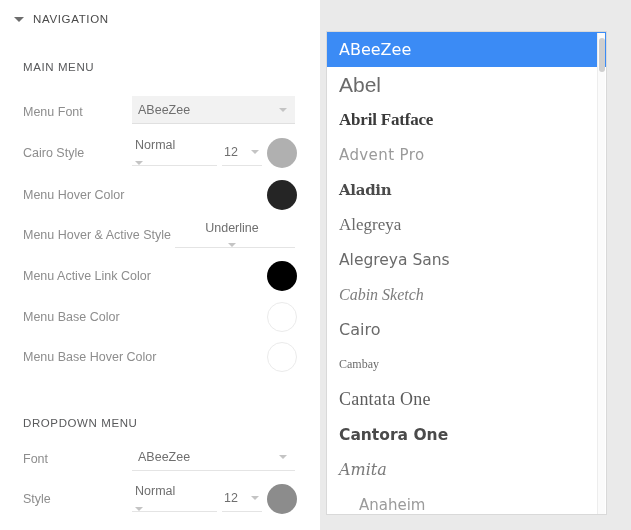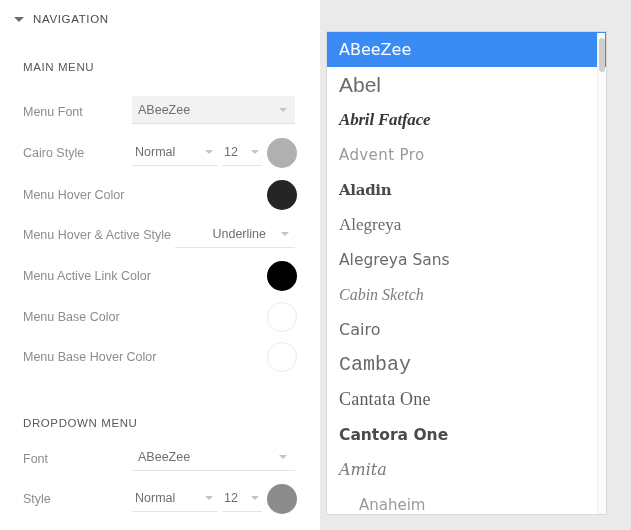--- a/index.html
+++ b/index.html
@@ -112,22 +112,22 @@
   }
 
   
   .field-weight {
     position: absolute;
     left: 132px;
     width: 85px;
     height: 28px;
     border-bottom: 1px solid #e4e4e4;
     display: flex;
-    align-items: center;
     padding: 0 4px 0 3px;
+    flex-direction: column;
   }
   .field-weight .val {
     flex: 1;
     font-size: 12.5px;
     color: #6f6f6f;
   }
 
   .field-size {
     position: absolute;
     left: 222px;
@@ -148,22 +148,23 @@
   
   .field-right {
     position: absolute;
     left: 175px;
     width: 120px;
     height: 28px;
     border-bottom: 1px solid #e4e4e4;
     display: flex;
     align-items: center;
     justify-content: flex-end;
-    gap: 15px;
+    gap: 8px;
     padding-right: 6px;
+    flex-direction: column;
   }
   .field-right .val {
     font-size: 12.5px;
     color: #6f6f6f;
   }
 
   
   .swatch {
     position: absolute;
     width: 30px;
@@ -208,28 +209,28 @@
     overflow: hidden;
   }
   .font-option.selected {
     background: #3b8bf5;
     color: #ffffff;
   }
 
   
   .f-abeezee  { font-family: "DejaVu Sans", sans-serif; font-size: 16px; }
   .f-abel     { font-family: "Liberation Sans", sans-serif; font-size: 21px; }
-  .f-abril    { font-family: "Liberation Serif", serif; font-weight: 700; font-size: 17px; color: #3a3a3a; letter-spacing: -0.2px; font-style: italic; }
+  .f-abril    { font-family: "Liberation Serif", serif; font-weight: 700; font-size: 17px; color: #3a3a3a; letter-spacing: -0.2px; }
   .f-advent   { font-family: "DejaVu Sans", sans-serif; font-size: 15px; color: #9a9a9a; letter-spacing: 0.4px; }
   .f-aladin   { font-family: "DejaVu Serif", serif; font-weight: 700; font-size: 15px; color: #4a4a4a; letter-spacing: -0.3px; }
   .f-alegreya { font-family: "Liberation Serif", serif; font-size: 17px; color: #6a6a6a; }
   .f-alegreyasans { font-family: "DejaVu Sans", sans-serif; font-size: 15.5px; color: #6a6a6a; }
   .f-cabin    { font-family: "Liberation Serif", serif; font-style: italic; font-size: 16px; color: #7d7d7d; }
   .f-cairo    { font-family: "DejaVu Sans", sans-serif; font-size: 16px; color: #6a6a6a; }
-  .f-cambay   { font-family: Liberation Mono, monospace; font-size: 20px; color: #6a6a6a; }
+  .f-cambay   { font-family: Liberation Serif, serif; font-size: 12px; color: #6a6a6a; }
   .f-cantata  { font-family: "Liberation Serif", serif; font-size: 18px; color: #5c5c5c; letter-spacing: 0.2px; }
   .f-cantora  { font-family: "DejaVu Sans", sans-serif; font-weight: 700; font-size: 15.5px; color: #4a4a4a; }
   .f-amita    { font-family: "DejaVu Serif", serif; font-size: 16px; color: #7a7a7a; font-style: italic; }
   .f-anaheim  { font-family: "DejaVu Sans", sans-serif; font-size: 15px; color: #9b9b9b; padding-left: 32px; }
 
   
   .scroll-track {
     position: absolute;
     right: 1px;
     top: 1px;

